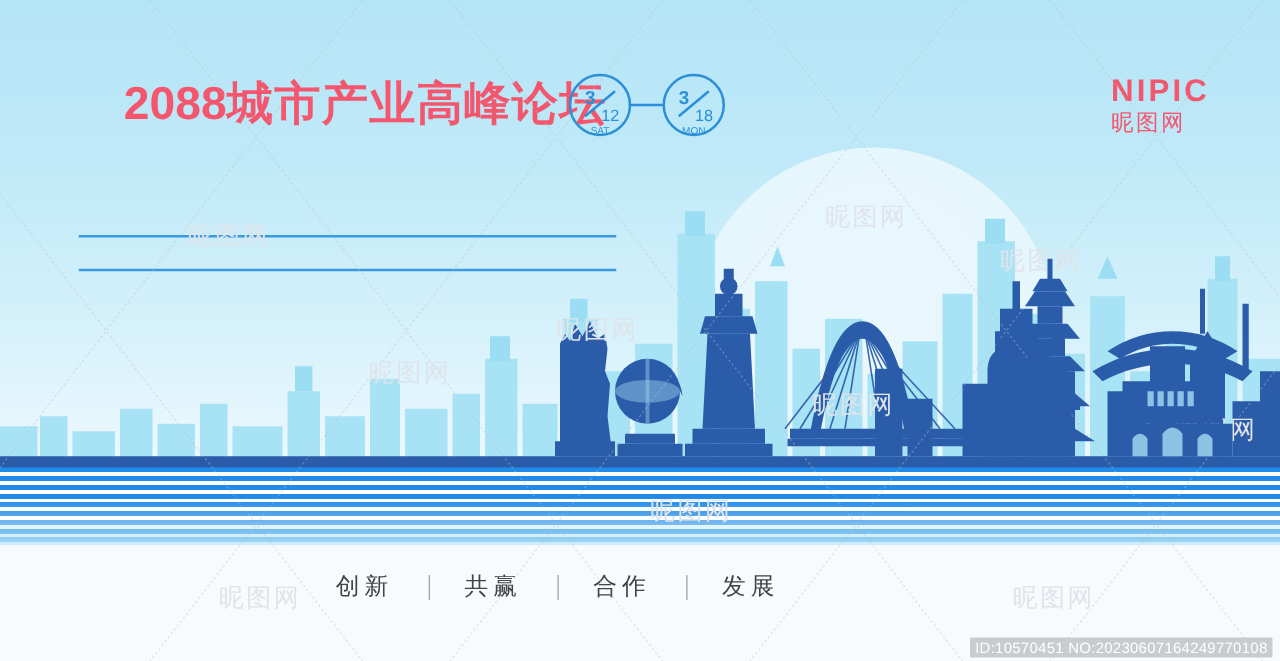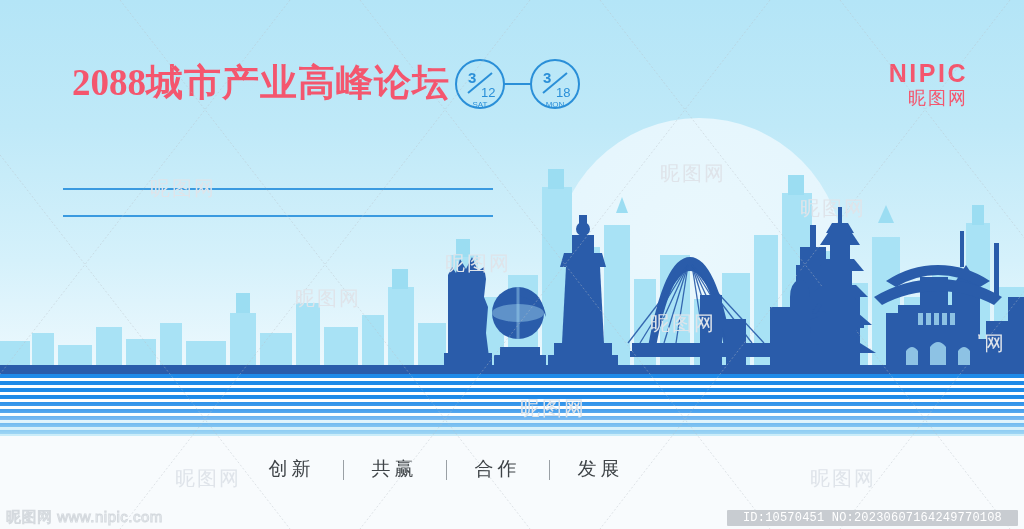--- a/index.html
+++ b/index.html
@@ -51,21 +51,21 @@
   .lower-white{
     position:absolute;left:0;top:436px;width:1024px;height:93px;background:#f8fbfd;
   }
 
   
   .headline-1{
     position:absolute;left:72px;top:58px;
     font-size:37px;font-weight:bold;letter-spacing:1px;
     color:#f4566e;white-space:nowrap;
   }
-  .headline-1 .yr{font-family:Liberation Serif, serif;letter-spacing:0px;}
+  .headline-1 .yr{font-family:Liberation Sans, sans-serif;letter-spacing:0px;margin-left:27px;}
 
   .headline-2{
     position:absolute;left:66px;top:114px;
     font-size:58px;font-weight:bold;letter-spacing:7px;
     color:#2a5caa;white-space:nowrap;
   }
   .headline-2 .dot{font-size:42px;vertical-align:6px;letter-spacing:10px;}
 
   .rule-top{
     position:absolute;left:63px;top:188px;width:430px;height:2px;background:#3a9ae0;
@@ -78,21 +78,21 @@
     font-size:21px;letter-spacing:.8px;
     color:#2a8fd8;white-space:nowrap;
   }
 
   
   .dates{position:absolute;left:455px;top:57px;width:125px;height:55px;}
   .dates svg{display:block;}
 
   
   .logo{
-    position:absolute;right:56px;top:60px;text-align:right;color:#f4566e;
+    position:absolute;right:56px;top:60px;text-align:left;color:#f4566e;
   }
   .logo .lg1{font-size:25px;font-weight:bold;letter-spacing:2.5px;line-height:1.05;}
   .logo .lg2{font-size:18px;letter-spacing:2px;line-height:1.35;}
 
   
   .slogan{
     position:absolute;left:0;top:456px;width:892px;
     display:flex;align-items:center;justify-content:center;
     font-size:19px;color:#3f4448;letter-spacing:4px;
   }
@@ -118,23 +118,22 @@
     position:absolute;left:0;top:505px;width:1024px;height:24px;
   }
   .footer-left{
     position:absolute;left:6px;top:3px;
     font-size:15px;letter-spacing:.5px;
     color:transparent;-webkit-text-stroke:1px #d4d9de;
   }
   .footer-right{
     position:absolute;right:6px;top:5px;
     font-size:12px;color:#ffffff;
-    background:#c8ccd1;padding:1px 16px;border-radius:1px;
+    background:#c8ccd1;padding:1px 4px;border-radius:1px;
     letter-spacing:.2px;
-    font-family:Liberation Mono, monospace;
   }
 </style>
 </head>
 <body>
 
 <div id="poster">
 
   <div class="sky"></div>
   <div class="sun"></div>
 
@@ -388,20 +387,16 @@
       <div class="wm" style="left: 445px; top: 250px; color: rgb(223, 228, 234);">昵图网</div>
       <div class="wm" style="left: 520px; top: 395px; color: rgb(223, 228, 234);">昵图网</div>
       <div class="wm" style="left: 660px; top: 160px; color: rgb(223, 228, 234);">昵图网</div>
       <div class="wm" style="left: 800px; top: 195px; color: rgb(223, 228, 234);">昵图网</div>
       <div class="wm" style="left: 810px; top: 465px; color: rgb(223, 228, 234);">昵图网</div>
       <div class="wm" style="left: 650px; top: 310px; color: rgb(223, 228, 234);">昵图网</div>
       <div class="wm" style="left: 940px; top: 330px; color: rgb(223, 228, 234);">昵图网</div>
     </div>
 
   <div class="footer">
-    <div class="footer-left">
-      <span>昵图网</span>
-      <span>www.nipic.com</span>
-    </div>
     <div class="footer-right">ID:10570451 NO:20230607164249770108</div>
   </div>
 
 </div>
 
 </body></html>

